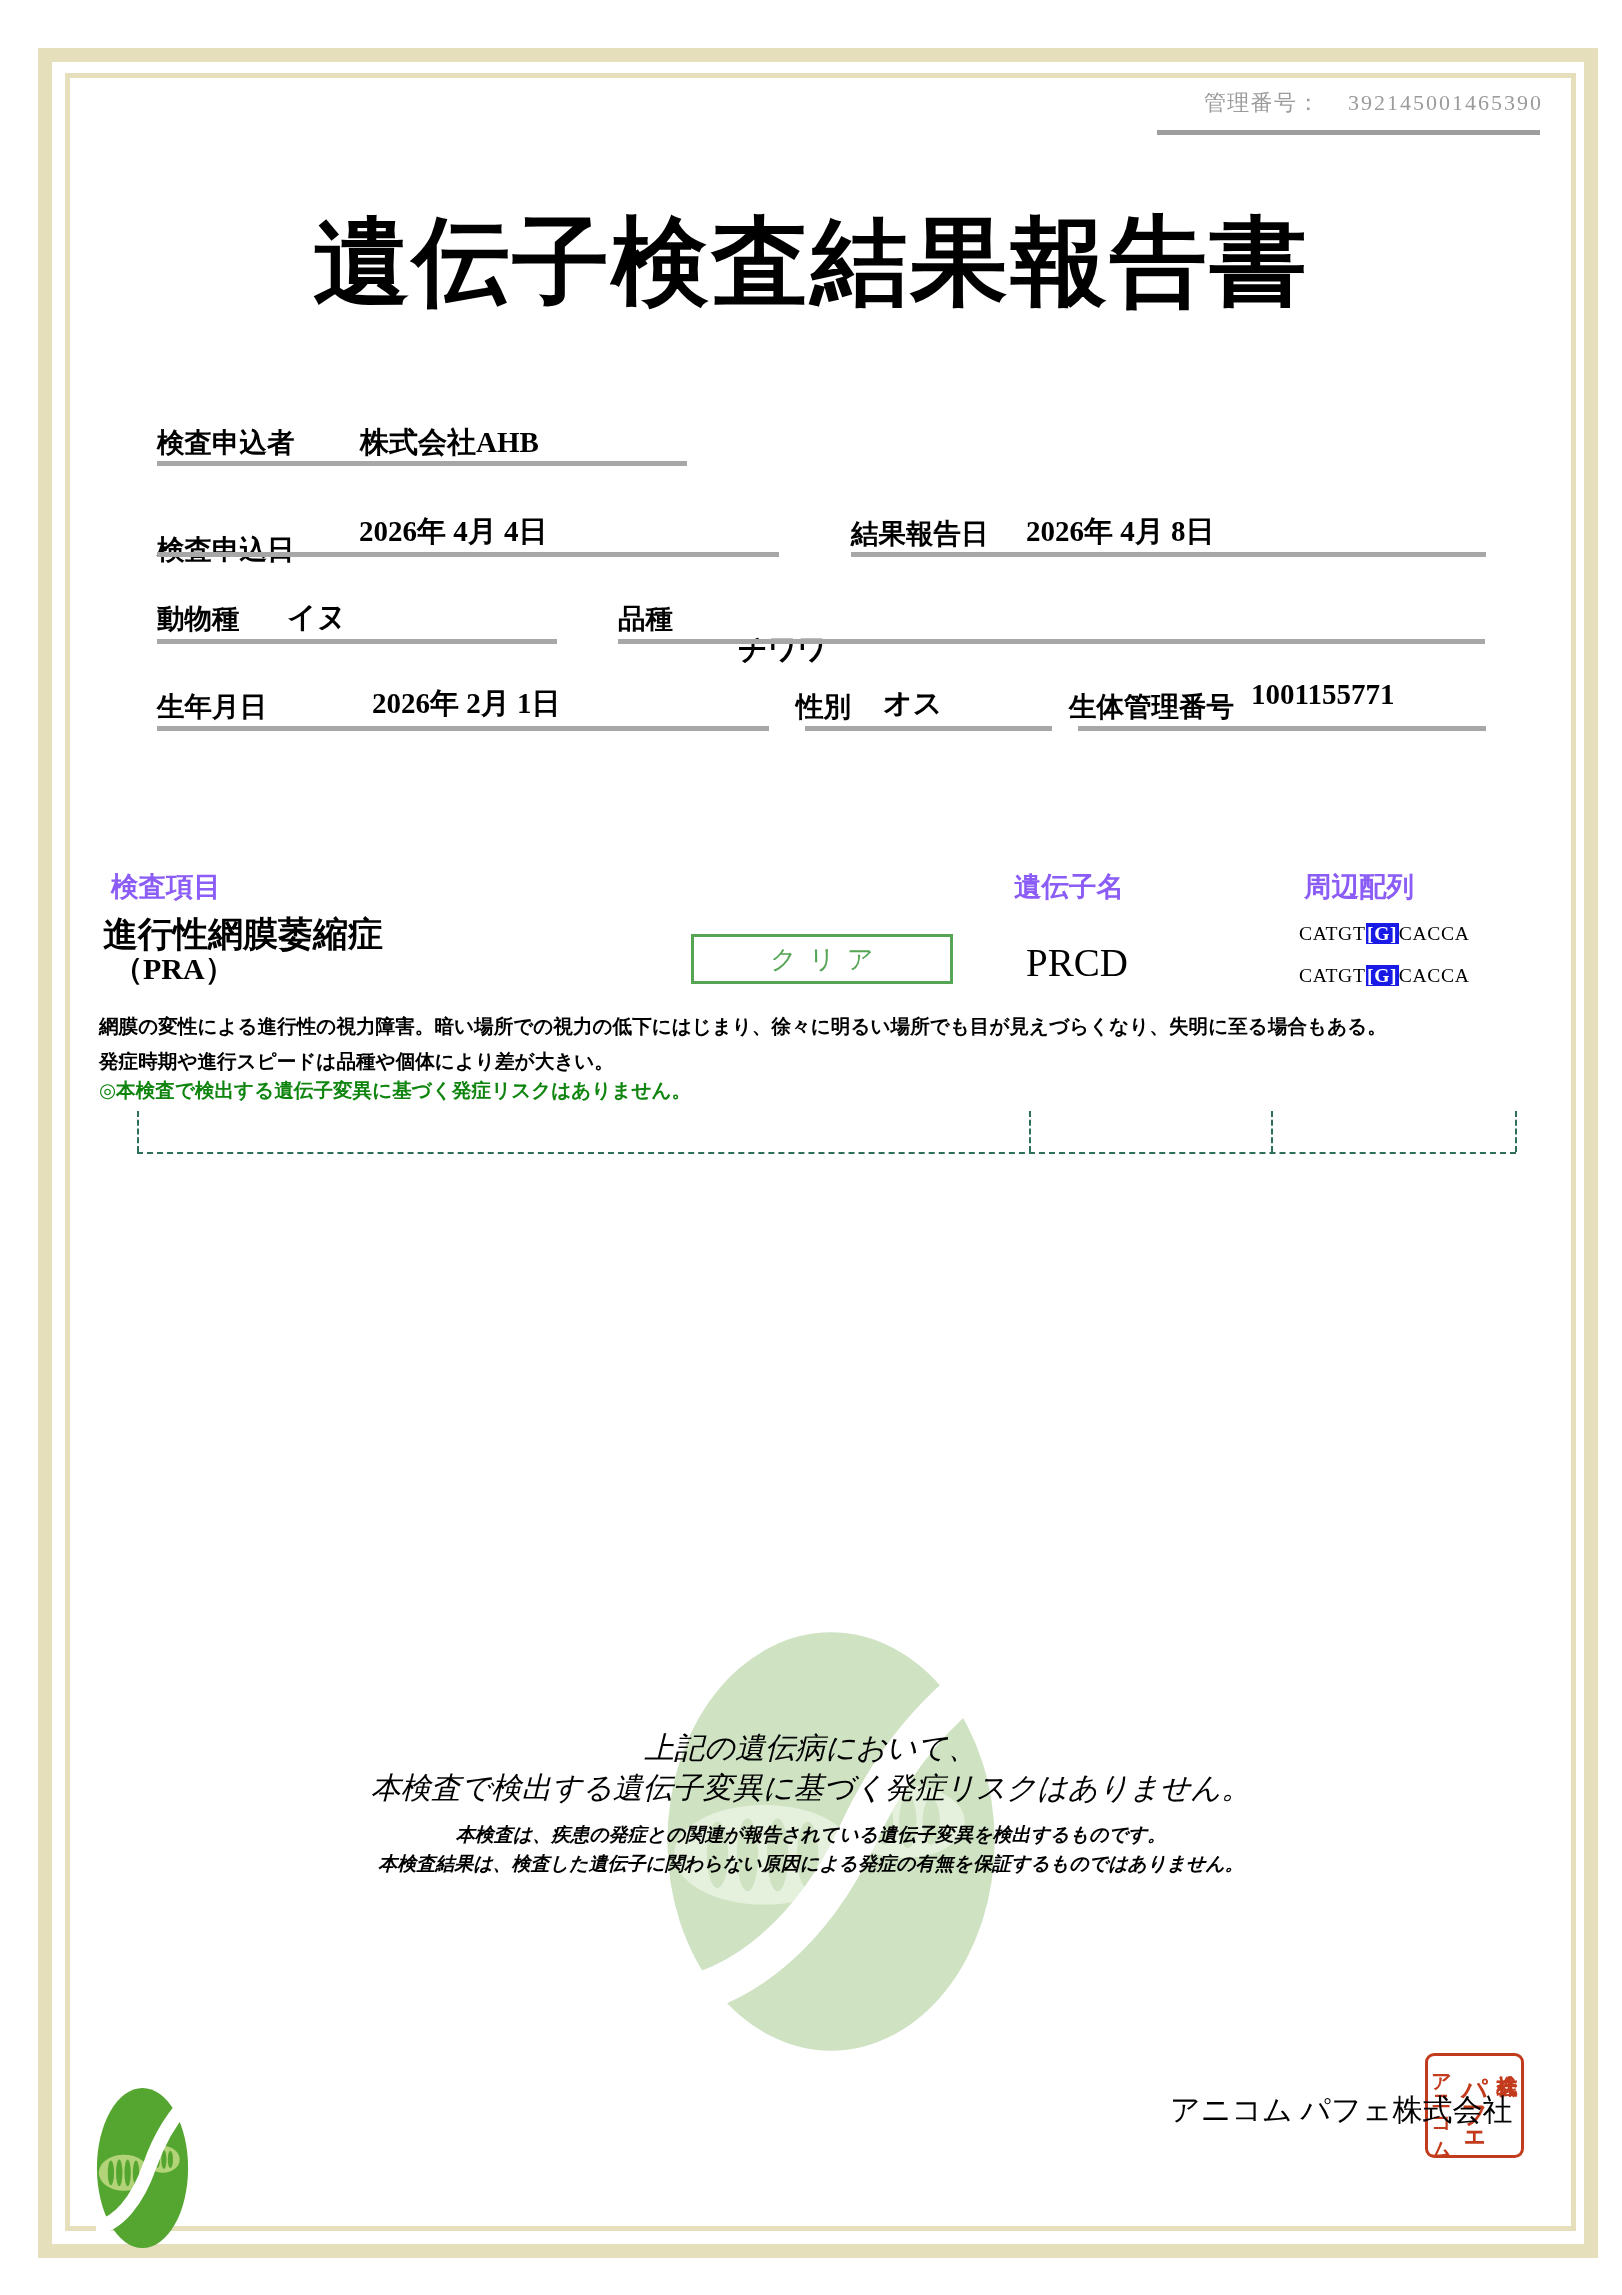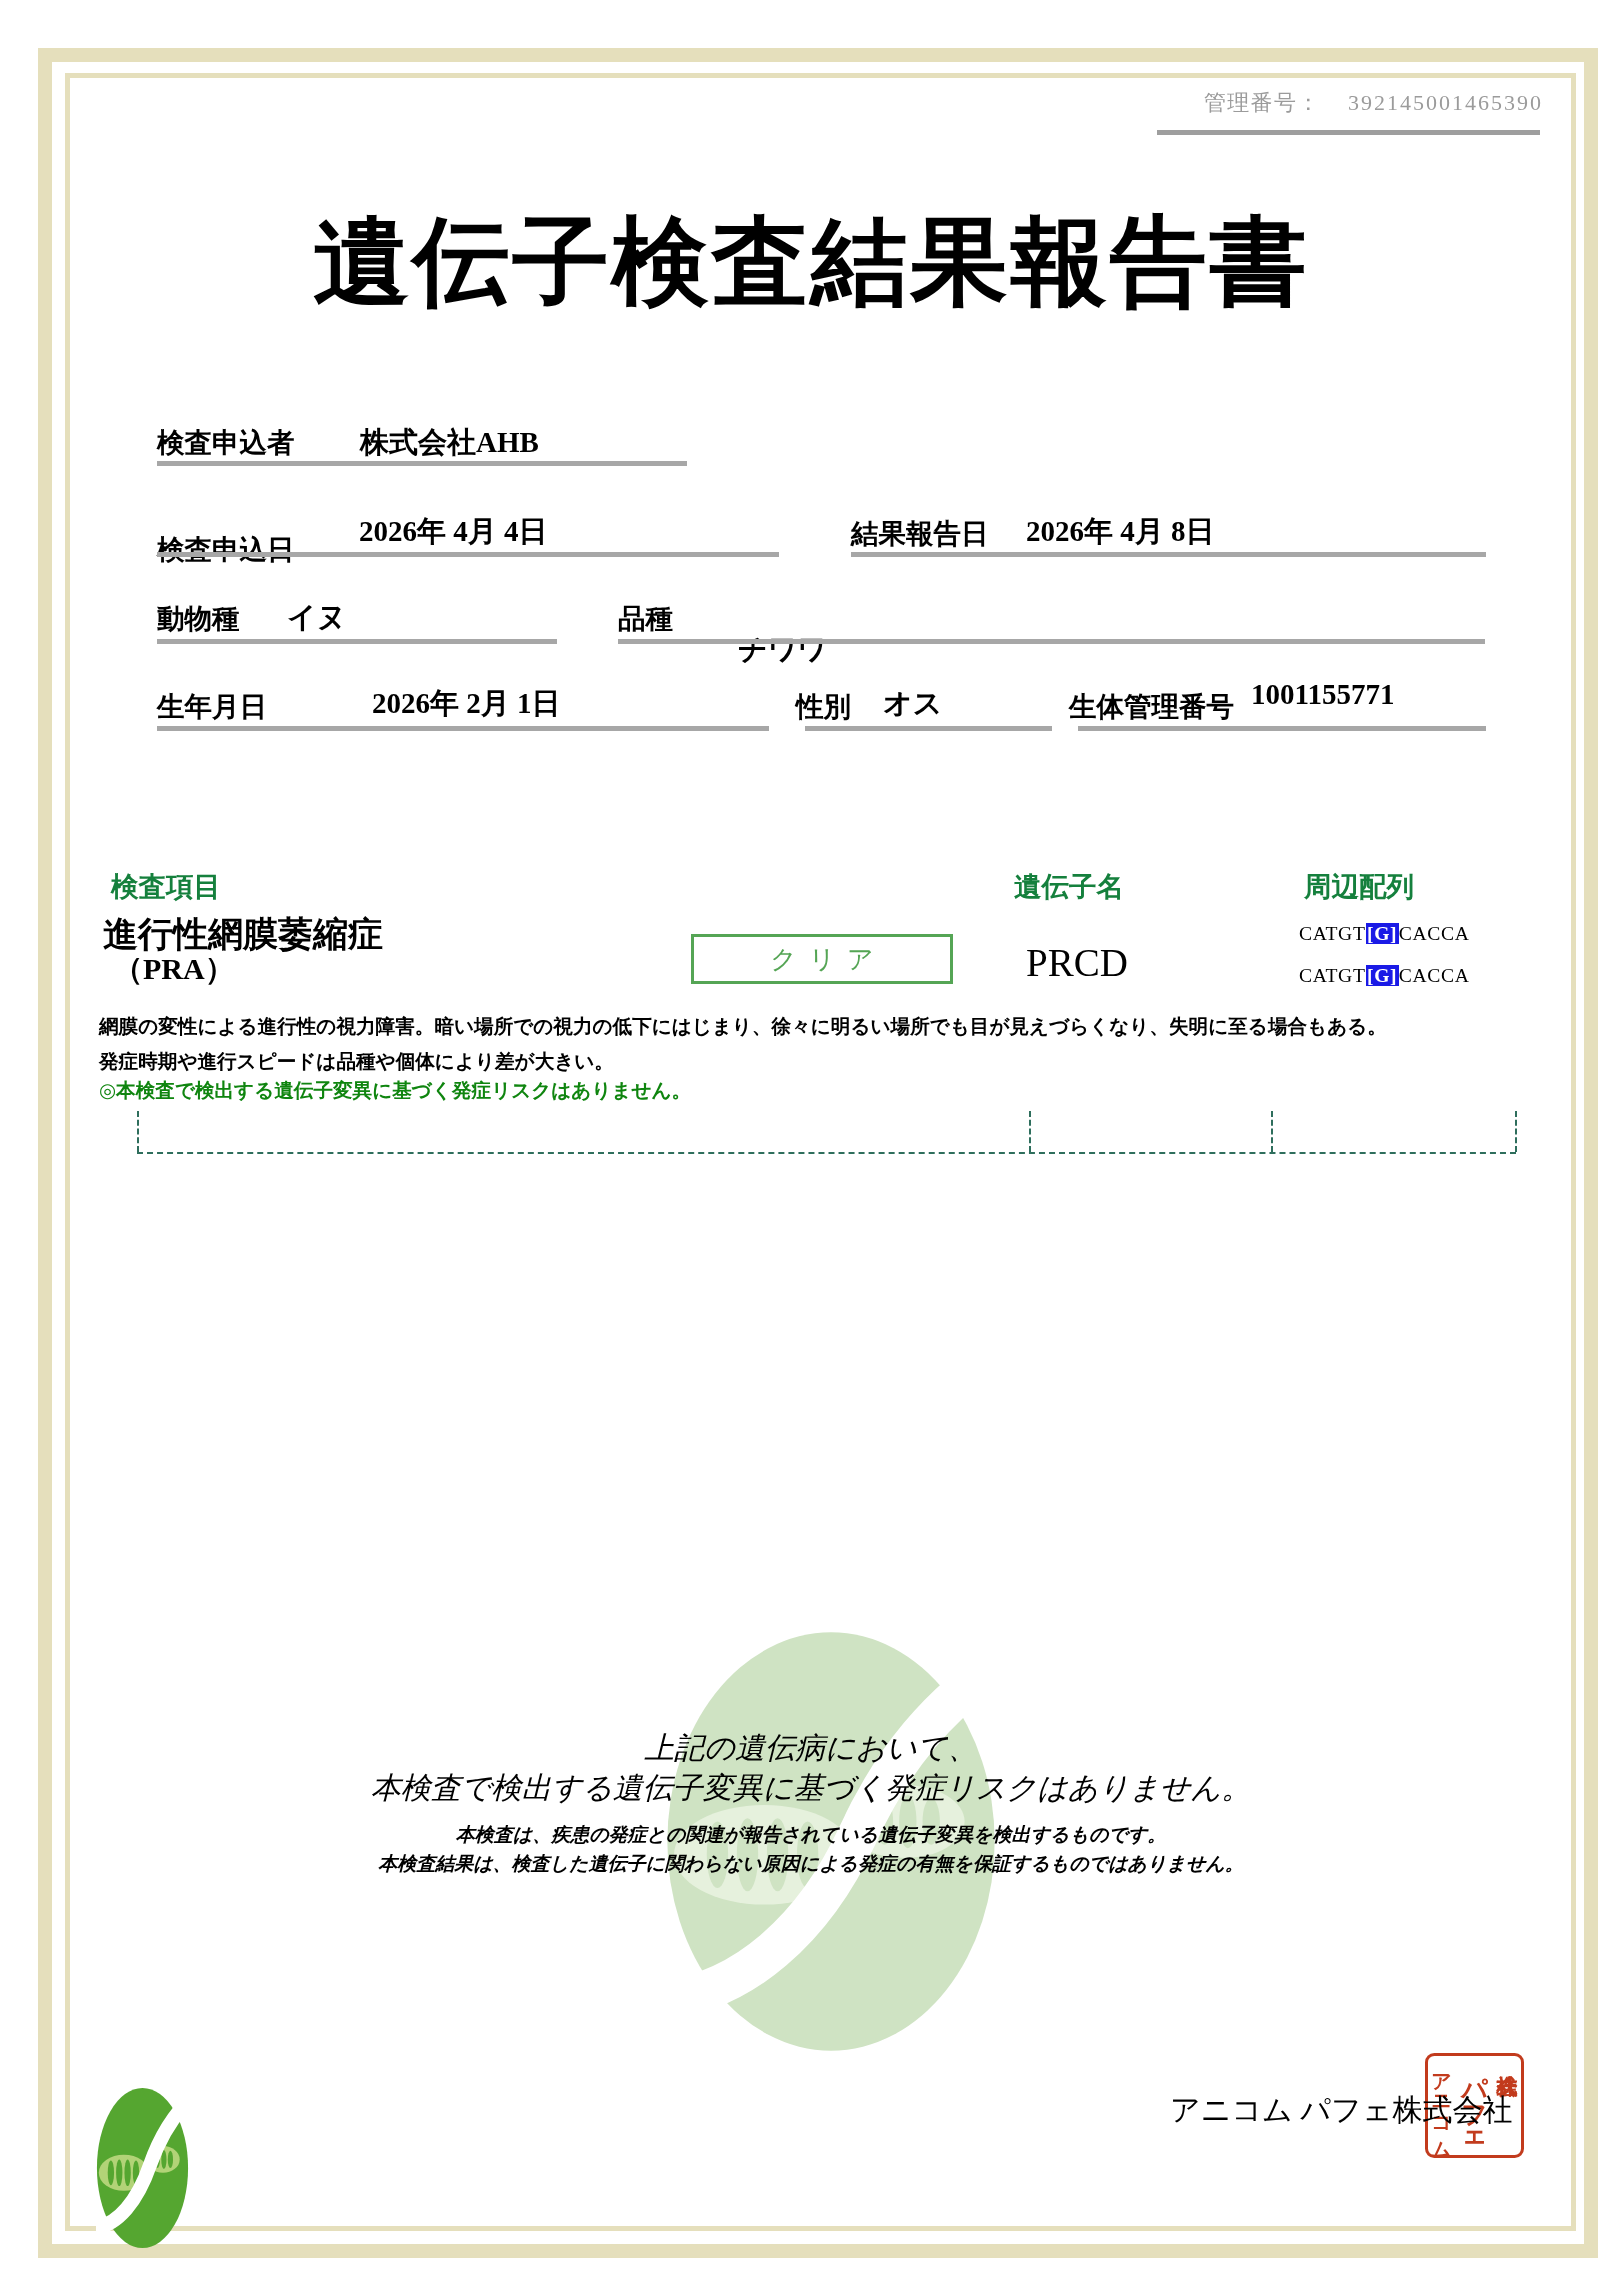--- a/index.html
+++ b/index.html
@@ -35,21 +35,21 @@
   .u-species{left:157px;top:639px;width:400px;}
   .u-breed{left:618px;top:639px;width:867px;}
   .l-birth{left:157px;top:689px;} .v-birth{left:372px;top:684px;}
   .l-sex{left:796px;top:689px;} .v-sex{left:883px;top:684px;}
   .l-animalid{left:1069px;top:689px;} .v-animalid{left:1251px;top:678px;}
   .u-birth{left:157px;top:726px;width:612px;}
   .u-sex{left:805px;top:726px;width:247px;}
   .u-animalid{left:1078px;top:726px;width:408px;}
   
   .gheader{position:absolute;font-family:"Liberation Serif","DejaVu Serif",serif;
-           font-size:27.5px;font-weight:700;color:#15803d;white-space:nowrap;}
+           font-size:27.5px;font-weight:700;color:#8b5cf6;white-space:nowrap;}
   .h-item{left:111px;top:869px;}
   .h-gene{left:1014px;top:869px;}
   .h-seq{left:1304px;top:869px;}
   .disease-name{position:absolute;left:103px;top:911px;
       font-family:"Liberation Serif","DejaVu Serif",serif;font-size:35px;font-weight:700;}
   .disease-abbr{position:absolute;left:113px;top:949px;
       font-family:"Liberation Serif","DejaVu Serif",serif;font-size:30px;font-weight:700;}
   .result-box{position:absolute;left:691px;top:934px;width:262px;height:50px;
       border:3.3px solid #55a555;box-sizing:border-box;display:flex;align-items:center;justify-content:center;
       font-size:26px;color:#55a555;letter-spacing:11.8px;text-indent:11.8px;}

